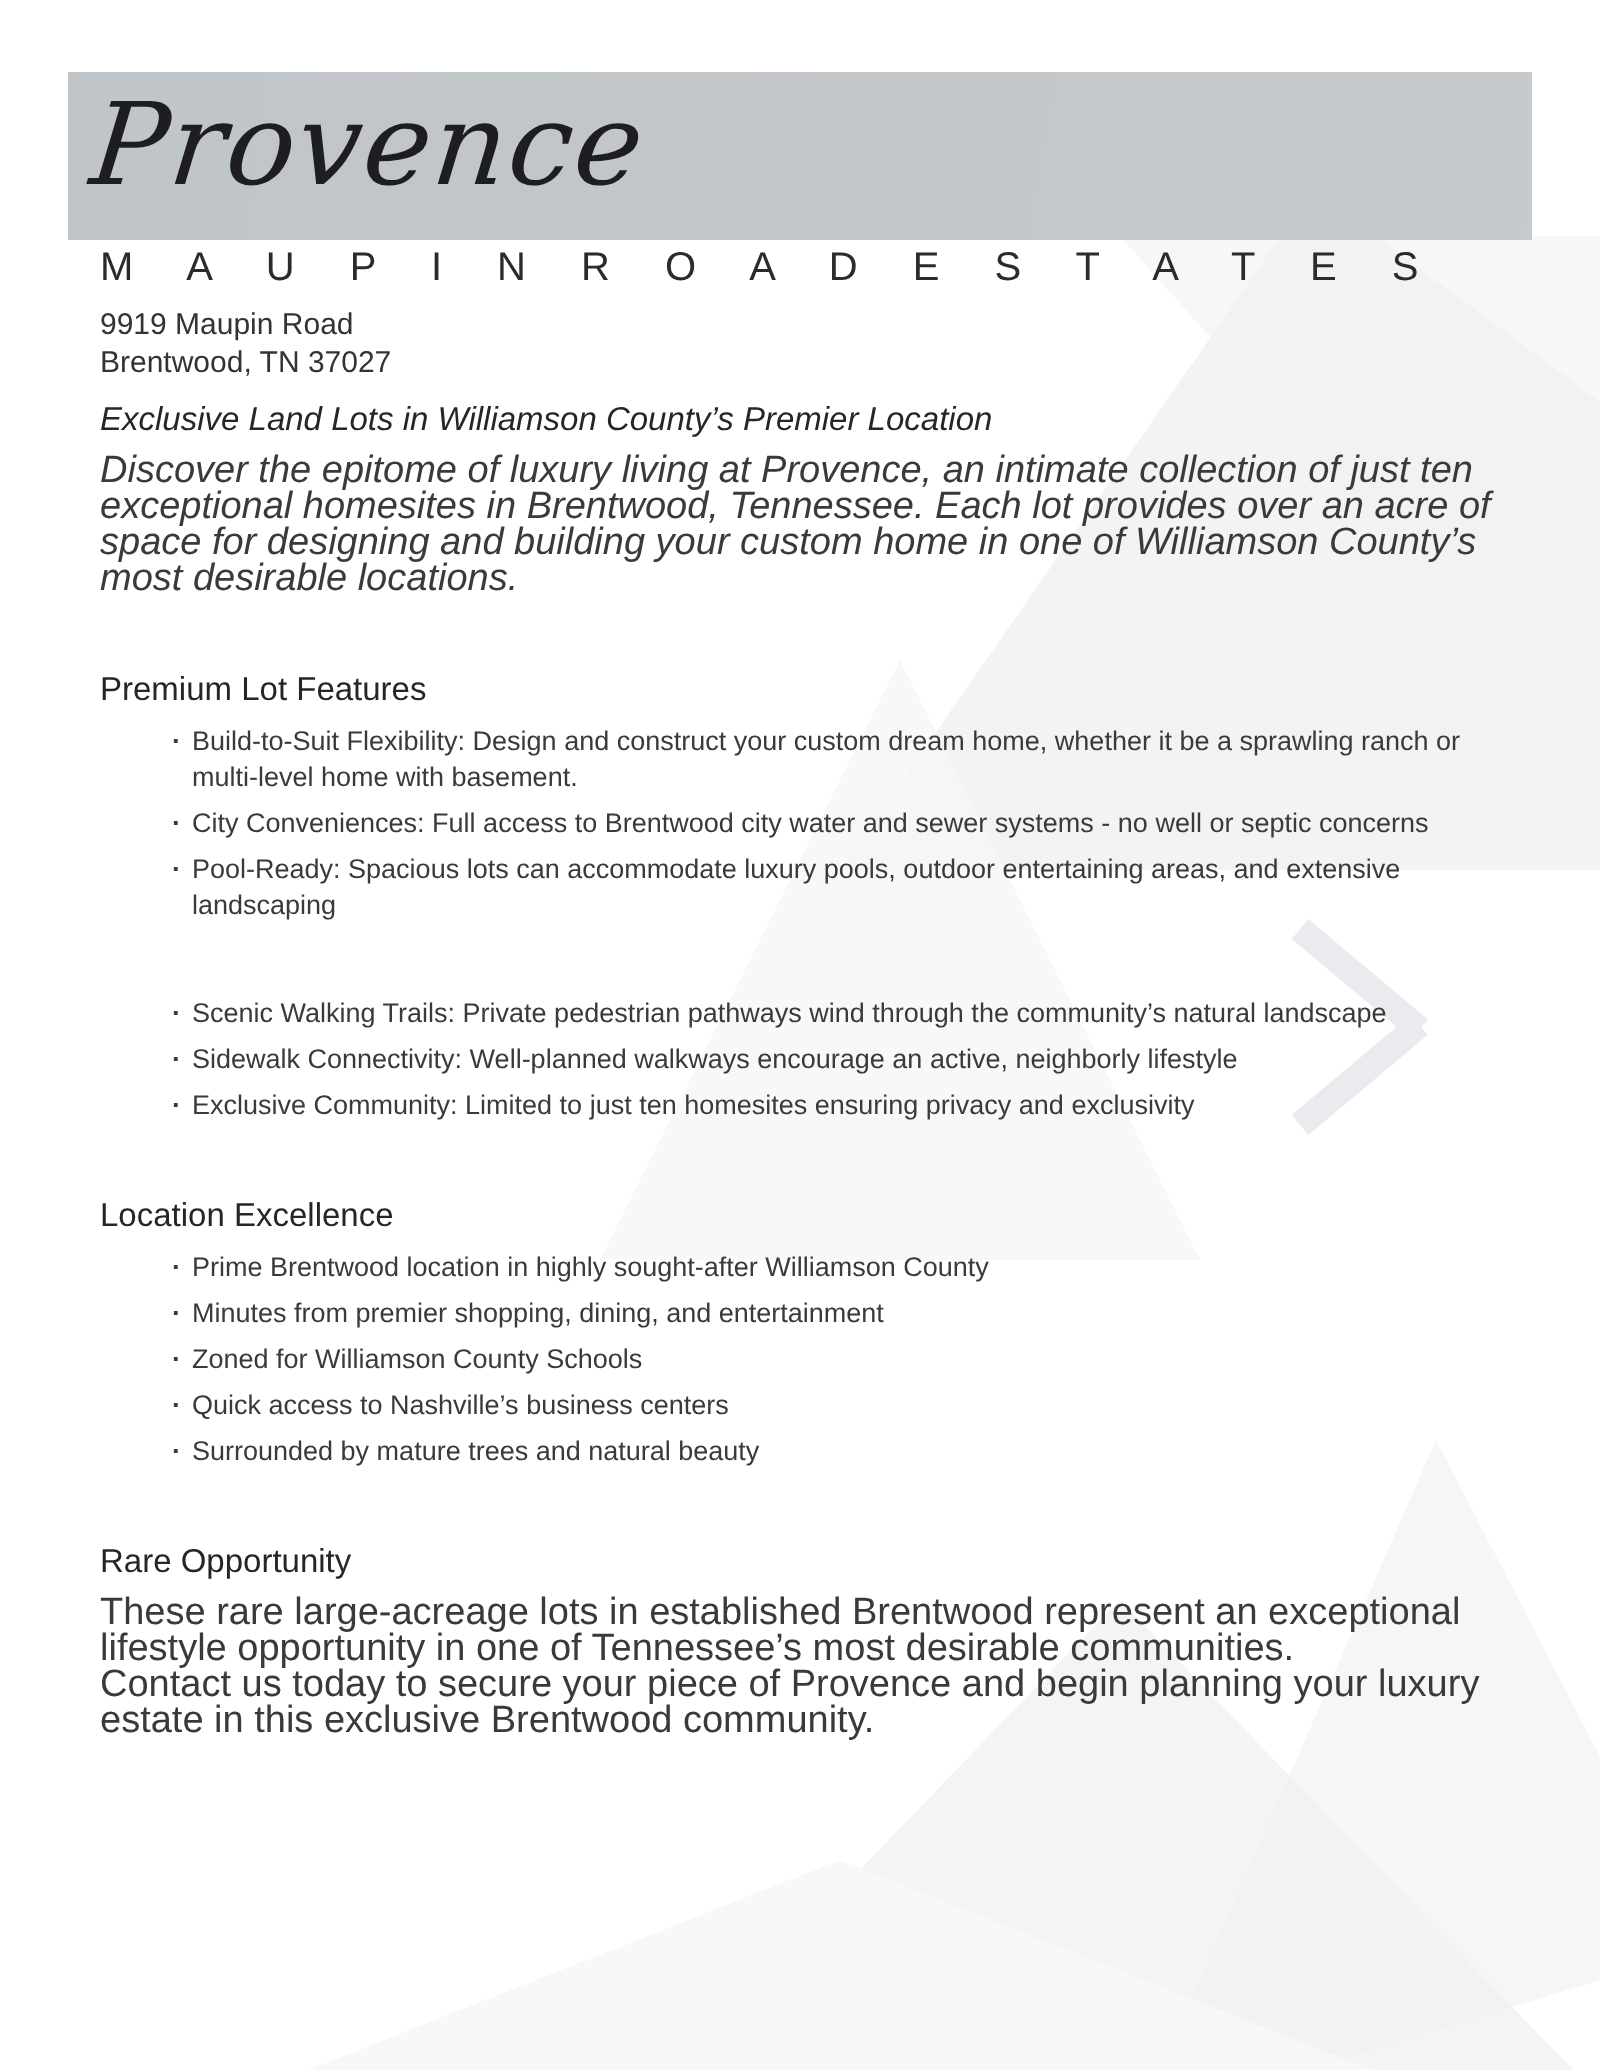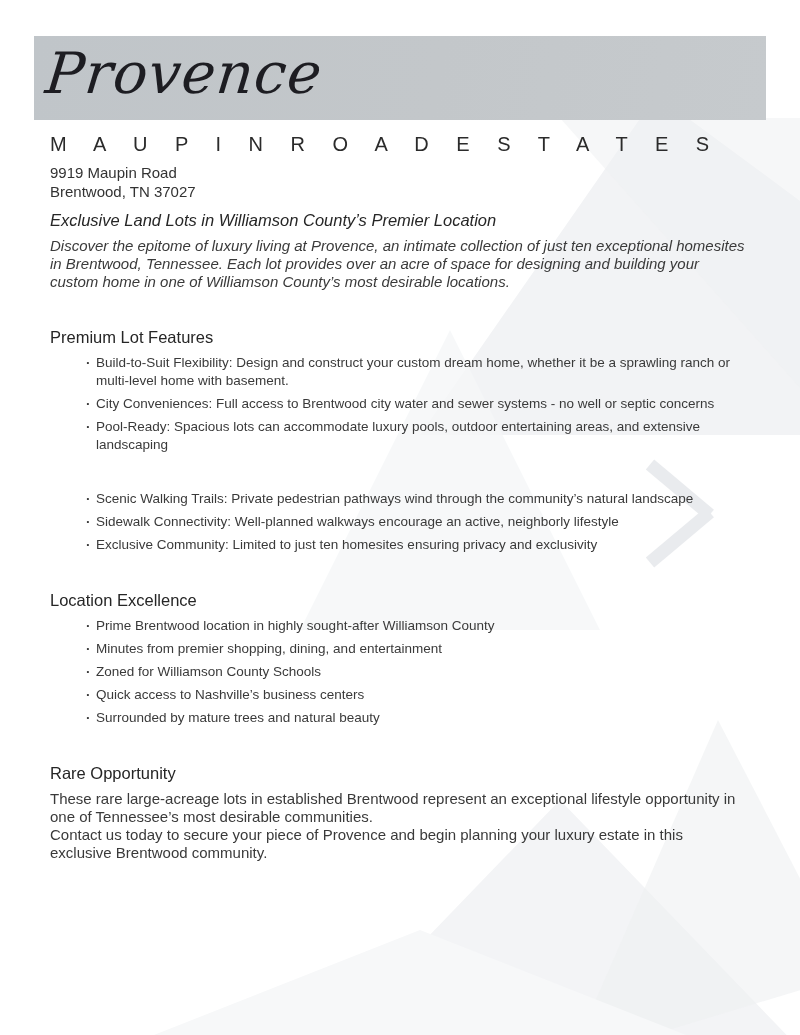--- a/index.html
+++ b/index.html
@@ -57,21 +57,21 @@
   
   .content {
     position: absolute;
     left: 0; top: 120px;
     width: 800px;
     padding: 0 52px 0 50px;
     box-sizing: border-box;
     color: #3a3a3a;
   }
   .estate-name {
-    margin-top: 13px;
+    margin-top: 3px;
     font-size: 20px;
     line-height: 22px;
     letter-spacing: 7px;
     word-spacing: 8px;
     color: #2b2b2b;
   }
   .address {
     margin-top: 8px;
     font-size: 15px;
     line-height: 19px;
@@ -81,21 +81,21 @@
   .section:first-of-type { margin-top: 9px; font-style: italic; }
   .section h2 {
     margin: 0 0 7px 0;
     font-size: 16.5px;
     line-height: 20px;
     font-weight: 500;
     color: #262626;
   }
   .section p {
     margin: 0;
-    font-size: 15px;
+    font-size: 19px;
     line-height: 18px;
     color: #3a3a3a;
     max-width: 700px;
   }
   .section ul {
     list-style: none;
     margin: 6px 0 0 0;
     padding: 0;
   }
   .section li {

